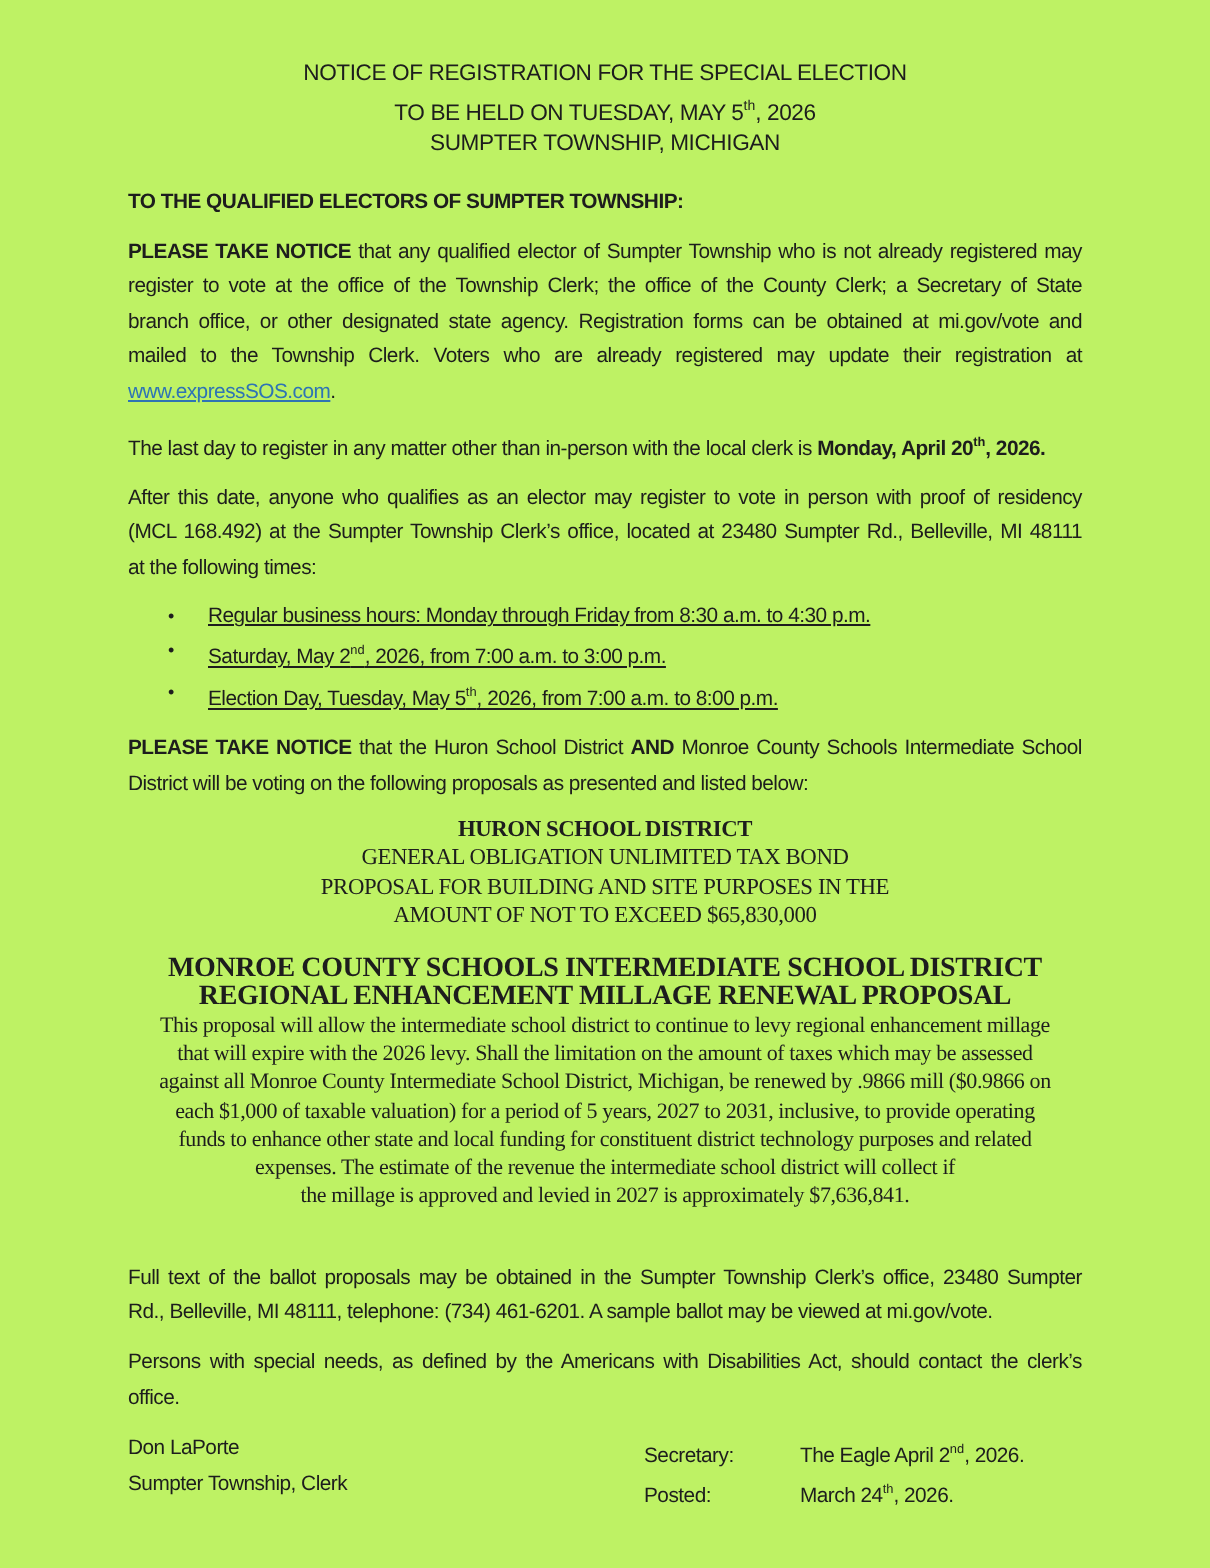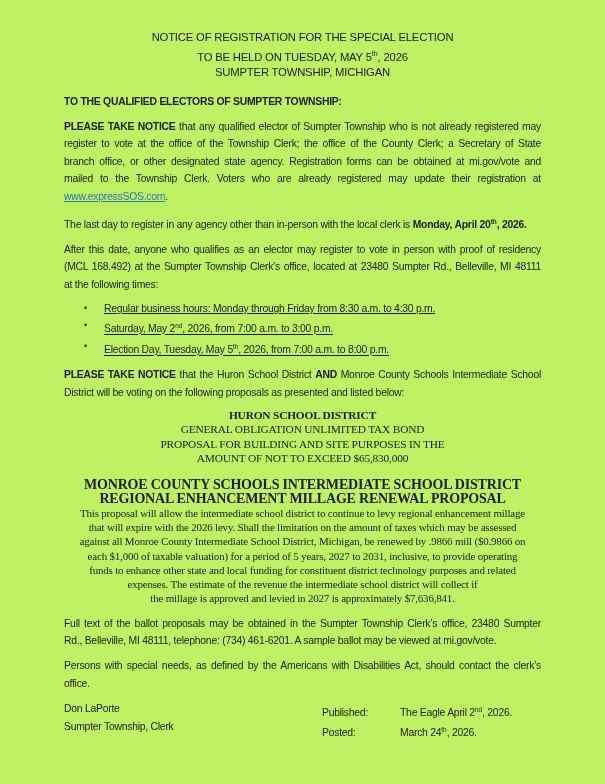--- a/index.html
+++ b/index.html
@@ -21,21 +21,21 @@
   .jline { text-align:justify; text-align-last:justify; white-space:nowrap; }
   .lline { text-align:left;   white-space:nowrap; }
   .cline { text-align:center; white-space:nowrap; }
 
   .title .cline { font-size:11.3px; line-height:15.6px; letter-spacing:-0.2px; }
 
   .salutation { margin-top:12px; font-weight:bold; }
 
   .mt7  { margin-top:7px; }
   .mt8  { margin-top:8px; }
-  .mt9  { margin-top:9px; }
+  .mt9  { margin-top:25px; }
 
   .bullets { }
   .bullet-row   { display:flex; padding-left:20px; }
   .bullet-glyph { width:20px; flex:none; font-size:9px; line-height:17.4px; }
   .bullet-text  { flex:1 1 auto; white-space:nowrap;text-decoration:underline; }
 
   .serif { font-family:"Liberation Serif", serif; letter-spacing:-0.2px; }
   .huron  { margin:7px -7px 0;  font-size:11.4px; line-height:14.4px; }
   .monroe { margin:12px -7px 0; }
   .monroe .hline { font-size:14px; line-height:14.2px; }
@@ -62,21 +62,21 @@
 
   <div class="sans mt8">
     <div class="jline"><span class="b">PLEASE TAKE NOTICE</span><span> that any qualified elector of Sumpter Township who is not already registered may</span></div>
     <div class="jline"><span>register to vote at the office of the Township Clerk; the office of the County Clerk; a Secretary of State</span></div>
     <div class="jline"><span>branch office, or other designated state agency.  Registration forms can be obtained at mi.gov/vote and</span></div>
     <div class="jline"><span>mailed to the Township Clerk.  Voters who are already registered may update their registration at</span></div>
     <div class="lline"><a href="#" class="lnk">www.expressSOS.com</a><span>.</span></div>
   </div>
 
   <div class="sans mt8">
-    <div class="lline"><span>The last day to register in any agency other than in-person with the local clerk is </span><span class="b">Monday, April 20</span><span class="b sup">th</span><span class="b">, 2026.</span></div>
+    <div class="lline"><span>The last day to register in any matter other than in-person with the local clerk is </span><span class="b">Monday, April 20</span><span class="b sup">th</span><span class="b">, 2026.</span></div>
   </div>
 
   <div class="sans mt7">
     <div class="jline"><span>After this date, anyone who qualifies as an elector may register to vote in person with proof of residency</span></div>
     <div class="jline"><span>(MCL 168.492) at the Sumpter Township Clerk’s office, located at 23480 Sumpter Rd., Belleville, MI 48111</span></div>
     <div class="lline"><span>at the following times:</span></div>
   </div>
 
   <div class="sans mt7 bullets">
     <div class="bullet-row">
@@ -127,21 +127,21 @@
     <div class="lline"><span>office.</span></div>
   </div>
 
   <div class="sans sig">
     <div class="sig-left">
       <div>Don LaPorte</div>
       <div>Sumpter Township, Clerk</div>
     </div>
     <div class="sig-right">
       <div class="sig-row">
-        <span class="sig-label">Published:</span><span><span>The Eagle April 2</span><span class="sup">nd</span><span>, 2026.</span></span>
+        <span class="sig-label">Secretary:</span><span><span>The Eagle April 2</span><span class="sup">nd</span><span>, 2026.</span></span>
       </div>
       <div class="sig-row">
         <span class="sig-label">Posted:</span><span><span>March 24</span><span class="sup">th</span><span>, 2026.</span></span>
       </div>
     </div>
   </div>
 
 </div>
 
 </body></html>

